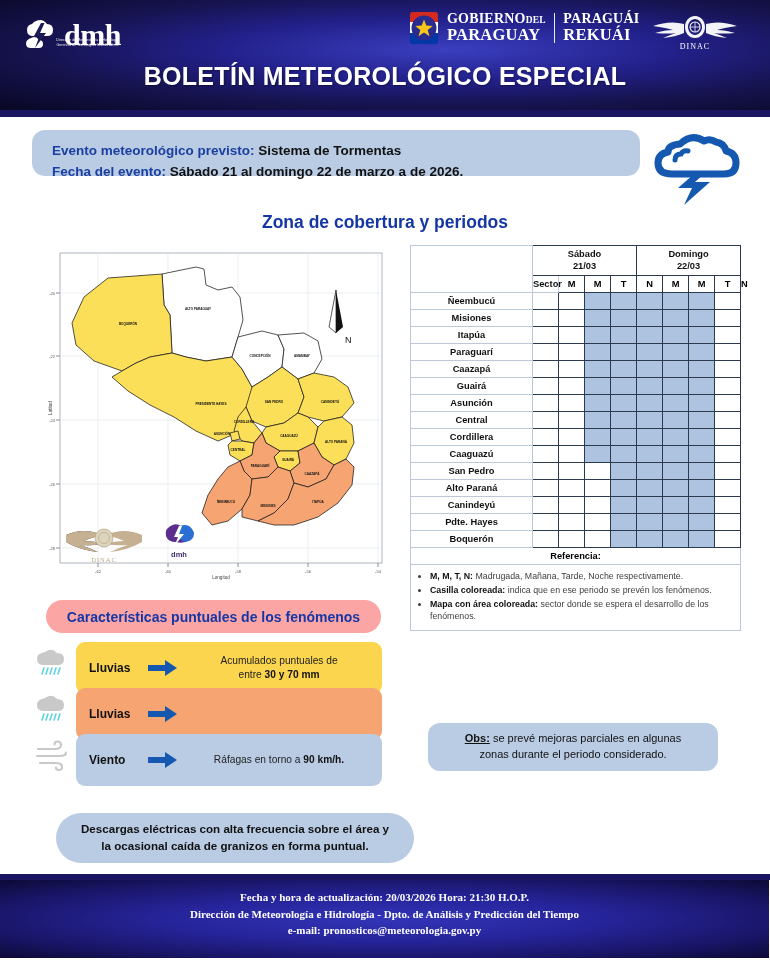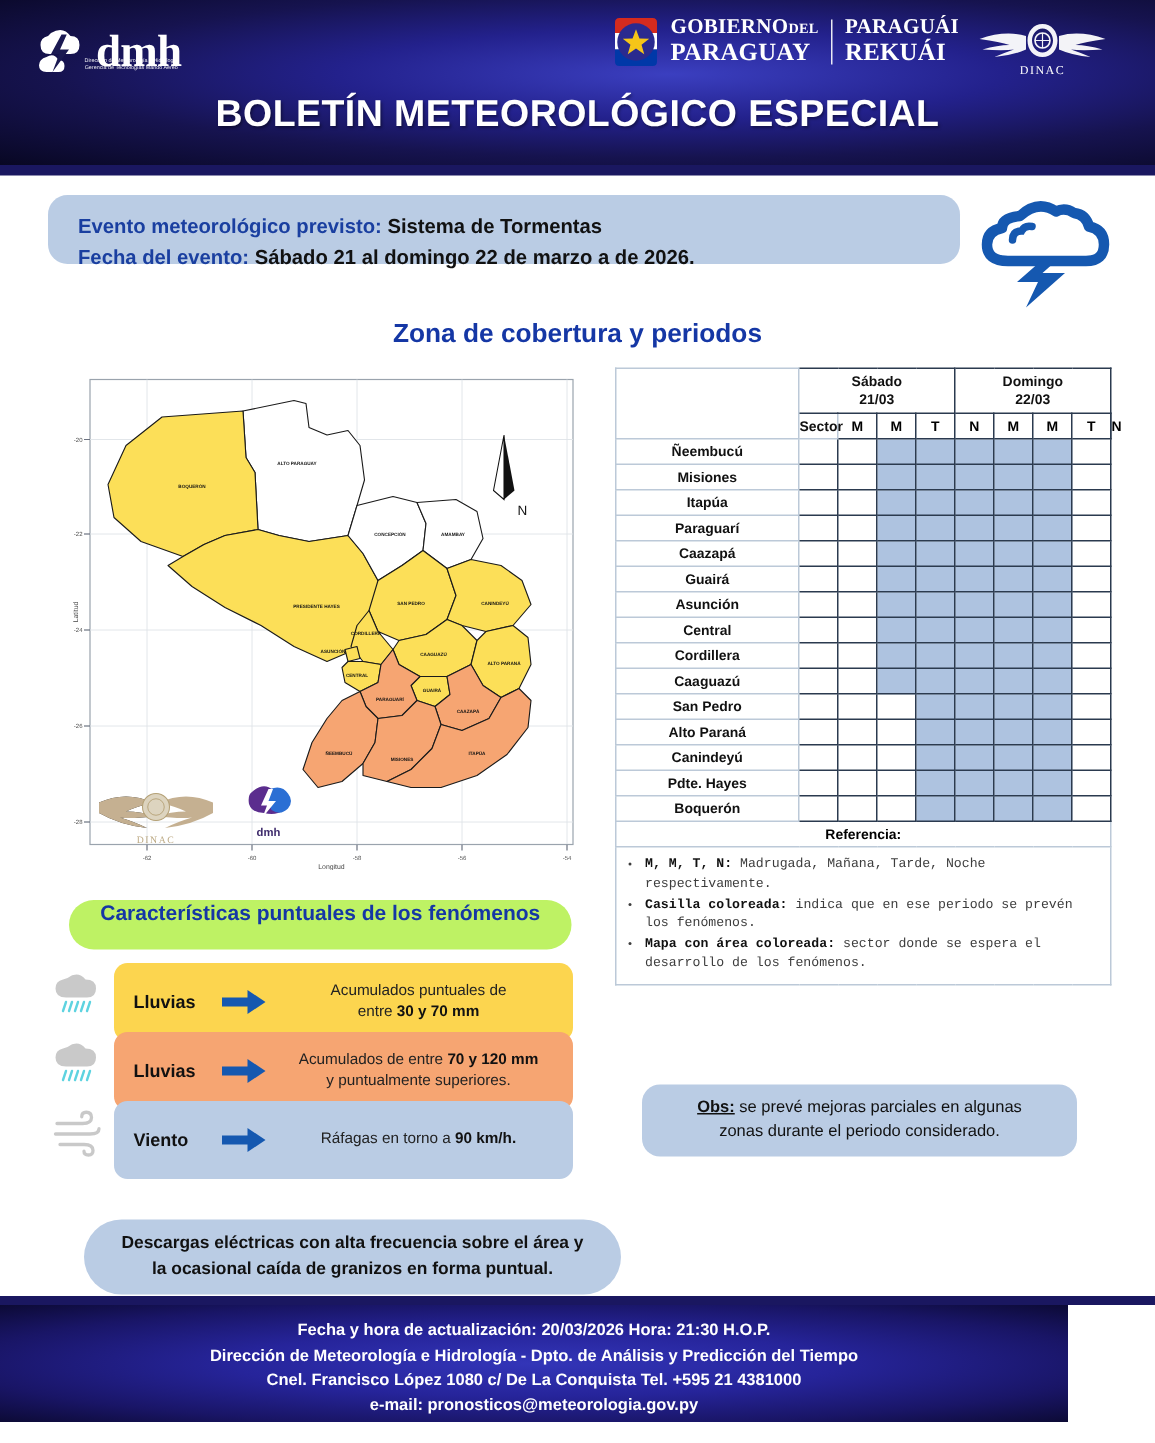--- a/index.html
+++ b/index.html
@@ -114,30 +114,30 @@
   .cell.on { background: #aec3e0; }
   .ref-head {
     text-align: center; font-weight: bold; font-size: 10.5px;
     padding: 3px 0; background: #fff;
     border: 1px solid #bcc9d8 !important;
   }
   .ref-body {
     padding: 5px 6px 6px 6px; background: #fff;
     border: 1px solid #bcc9d8 !important;
   }
-  .ref-body ul { margin: 0; padding-left: 13px; font-family: Liberation Mono, monospace; }
+  .ref-body ul { margin: 0; padding-left: 13px; }
   .ref-body li { font-size: 8.8px; line-height: 1.45; color: #3d3d3d; margin-bottom: 1px; }
   .ref-body li b { color: #111; }
 
   
   .char-title-box {
     position: absolute; left: 46px; top: 355px;
     width: 335px; height: 33px;
-    background: #bef264; border-radius: 17px;
-    display: flex; justify-content: center;
+    background: #fca5a5; border-radius: 17px;
+    display: flex; align-items: center; justify-content: center;
   }
   .char-title-box span { color: #1537a5; font-size: 14px; font-weight: bold; }
 
   .phen { position: absolute; left: 34px; width: 350px; height: 42px; }
   .phen-icon {
     position: absolute; left: 0; top: 4px; width: 36px; height: 34px;
   }
   .phen-bar {
     position: absolute; left: 42px; top: 0;
     width: 306px; height: 52px; border-radius: 9px;
@@ -168,23 +168,24 @@
     width: 290px; height: 48px;
     background: #bacce4; border-radius: 12px;
     display: flex; align-items: center; justify-content: center;
     text-align: center; padding: 0 12px;
   }
   .obs-box span { font-size: 11px; color: #111; line-height: 1.45; }
   .obs-box u { font-weight: bold; }
 
   
   .footer {
-    position: absolute; left: 0; bottom: 14px; width: 712px; height: 78px;
+    position: absolute; left: 0; bottom: 4px; width: 769px; height: 78px;
     background: radial-gradient(ellipse at 50% 50%, #3335b8 0%, #26249a 40%, #191566 75%, #0c0a35 100%);
     padding-top: 9px;
+    font-family: Liberation Serif, serif;
   }
   .footer-rule { position: absolute; left: 0; top: -6px; width: 770px; height: 6px; background: #1a1760; }
   .footer div {
     text-align: center; color: #ffffff;
     font-size: 11px; font-weight: bold; line-height: 1.52;
   }
 </style>
 </head>
 <body>
 
@@ -654,24 +655,20 @@
         </g>
       </svg>
     </span>
     <div class="phen-bar" style="background:#f6a572">
       <span class="phen-label">Lluvias</span>
       <span class="phen-arrow">
         <svg width="30" height="16" viewBox="0 0 30 16">
             <path d="M0 5 L17 5 L17 0 L29 8 L17 16 L17 11 L0 11 Z" fill="#1558b0"></path>
           </svg>
       </span>
-      <span class="phen-desc">
-        <span>Acumulados de entre </span><b>70 y 120 mm</b><br>
-        <span>y puntualmente superiores.</span>
-      </span>
     </div>
   </div>
 
   <div class="phen" style="top:489px">
     <span class="phen-icon">
       <svg width="36" height="34" viewBox="0 0 36 34">
         <g fill="none" stroke="#c9c9c9" stroke-width="2.2" stroke-linecap="round">
           <path d="M4 11 L21 11 Q27 11 27 7 Q27 3.5 23.5 3.5 Q20.5 3.5 20.5 6.5"></path>
           <path d="M3 18 L26 18 Q32 18 32 14.5"></path>
           <path d="M6 25 L22 25 Q28 25 28 29 Q28 32 25 32 Q22 32 22 29.5"></path>
@@ -701,15 +698,14 @@
     <span>
       <u>Obs:</u><span> se prevé mejoras parciales en algunas</span><br><span>zonas durante el periodo considerado.</span>
     </span>
   </div>
 </div>
 
 <div class="footer">
   <div class="footer-rule"></div>
   <div>Fecha y hora de actualización: 20/03/2026 Hora: 21:30 H.O.P.</div>
   <div>Dirección de Meteorología e Hidrología - Dpto. de Análisis y Predicción del Tiempo</div>
-  <div>Cnel. Francisco López 1080 c/ De La Conquista Tel. +595 21 4381000</div>
   <div>e-mail: pronosticos@meteorologia.gov.py</div>
 </div>
 
 </body></html>

